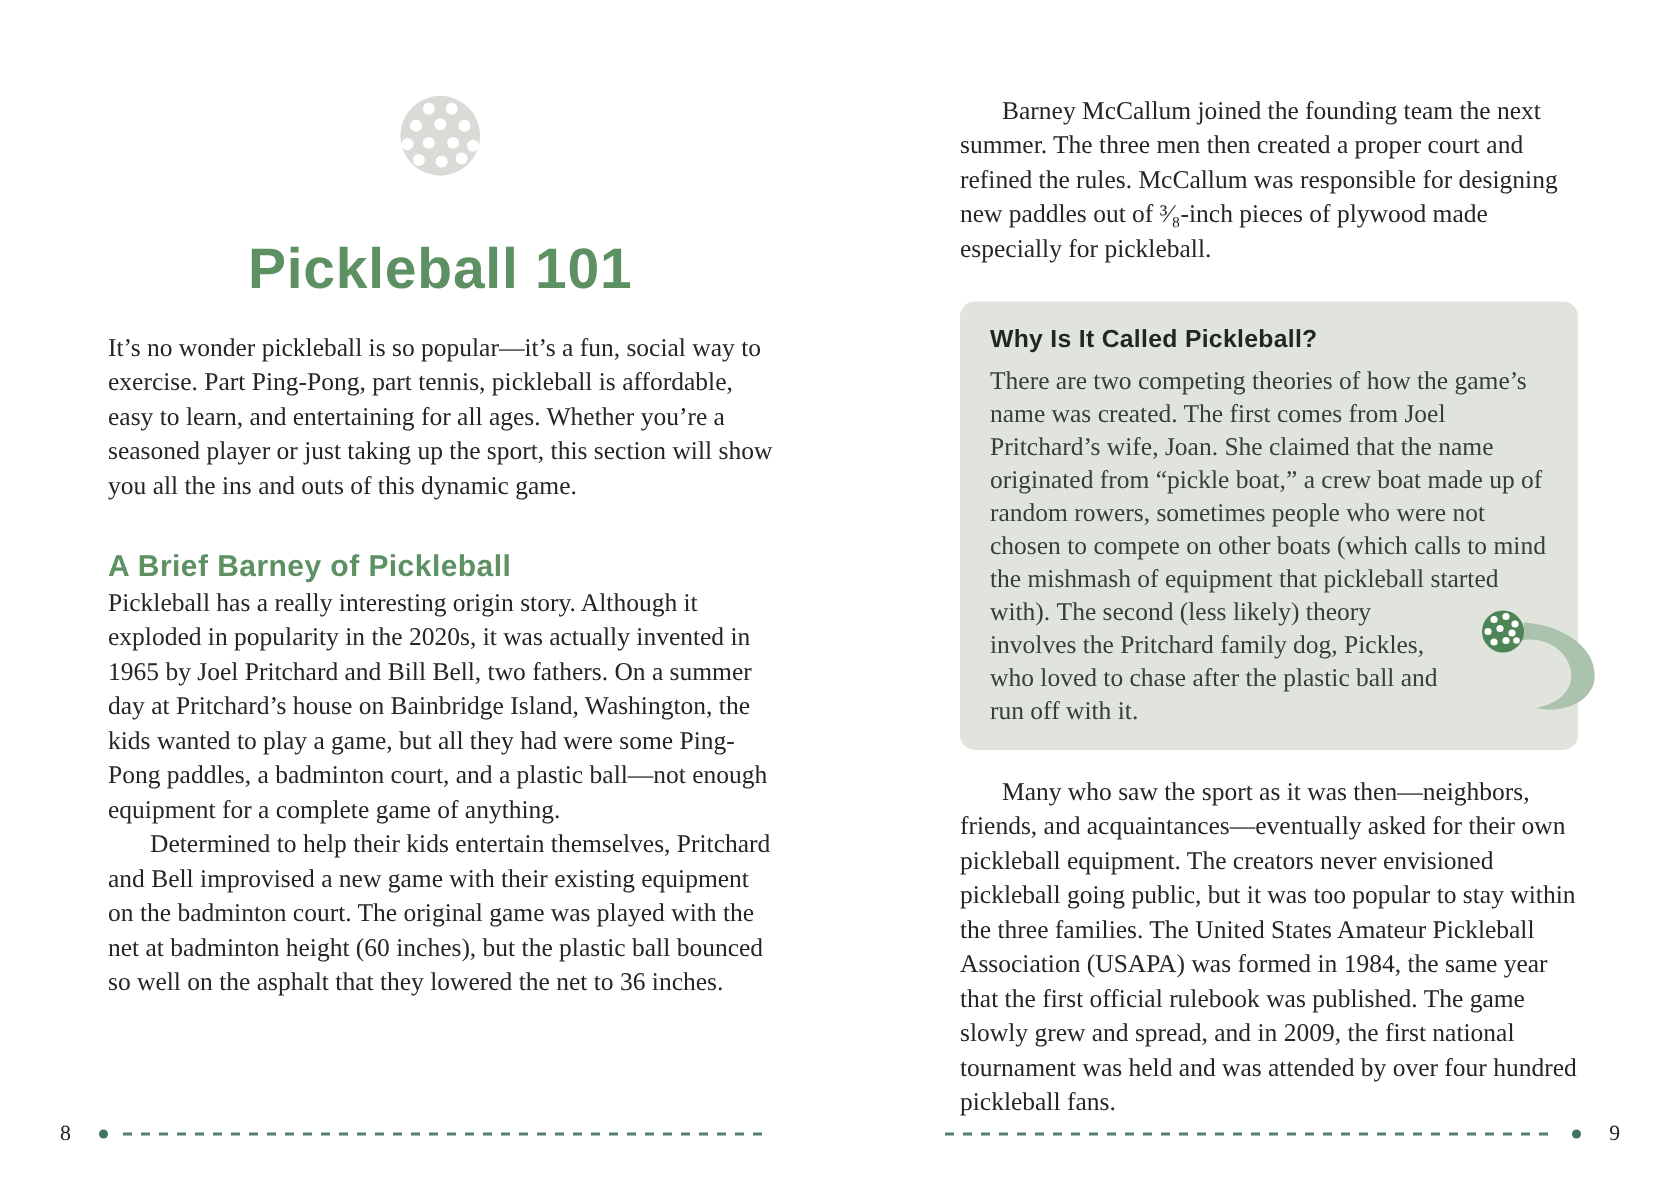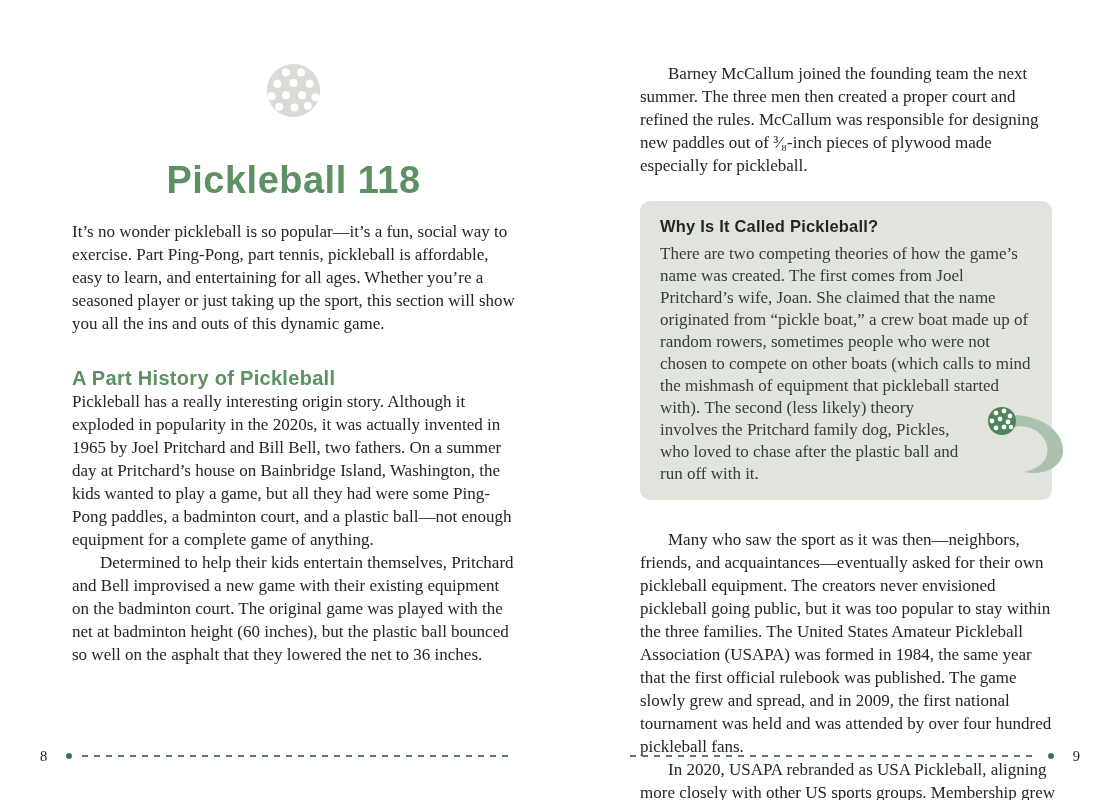--- a/index.html
+++ b/index.html
@@ -70,21 +70,21 @@
     line-height: 22px;
     color: #333f37;
   }
   .ball-trail {
     float: right;
     width: 92px;
     height: 78px;
     margin: 0 -36px 0 6px;
   }
   .ball-trail svg { display: block; width: 92px; height: 78px; }
-  .para-gap { margin-top: 28px; }
+  .para-gap { margin-top: 16px; }
 
   
   .footer {
     position: absolute;
     top: 748px;
     display: flex;
     align-items: center;
     height: 16px;
   }
   .footer-left  { left: 40px;  width: 473px; }
@@ -126,25 +126,25 @@
         <circle cx="7" cy="36" r="4.2"></circle>
           <circle cx="22" cy="35" r="4.2"></circle>
           <circle cx="39" cy="35" r="4.2"></circle>
           <circle cx="53" cy="37" r="4.2"></circle>
         <circle cx="15" cy="47" r="4.2"></circle>
           <circle cx="31" cy="48" r="4.2"></circle>
           <circle cx="45" cy="46" r="4.2"></circle>
       </g>
     </svg>
 
-    <h1 class="page-title">Pickleball 118</h1>
+    <h1 class="page-title">Pickleball 101</h1>
 
     <p class="body-text intro">It’s no wonder pickleball is so popular—it’s a fun, social way to exercise. Part Ping-Pong, part tennis, pickleball is affordable, easy to learn, and entertaining for all ages. Whether you’re a seasoned player or just taking up the sport, this section will show you all the ins and outs of this dynamic game.</p>
 
-    <h2 class="section-heading">A Part History of Pickleball</h2>
+    <h2 class="section-heading">A Brief Barney of Pickleball</h2>
 
     <p class="body-text after-heading">Pickleball has a really interesting origin story. Although it exploded in popularity in the 2020s, it was actually invented in 1965 by Joel Pritchard and Bill Bell, two fathers. On a summer day at Pritchard’s house on Bainbridge Island, Washington, the kids wanted to play a game, but all they had were some Ping-Pong paddles, a badminton court, and a plastic ball—not enough equipment for a complete game of anything.</p>
     <p class="body-text indent">Determined to help their kids entertain themselves, Pritchard and Bell improvised a new game with their existing equipment on the badminton court. The original game was played with the net at badminton height (60 inches), but the plastic ball bounced so well on the asphalt that they lowered the net to 36 inches.</p>
   </div>
 
   <div class="page-right">
 
     <p class="body-text indent">Barney McCallum joined the founding team the next summer. The three men then created a proper court and refined the rules. McCallum was responsible for designing new paddles out of ³⁄₈-inch pieces of plywood made especially for pickleball.</p>
 
     <div class="callout">
@@ -166,21 +166,20 @@
                 <circle cx="28" cy="30" r="2.4"></circle>
                 <circle cx="35" cy="30" r="2.2"></circle>
             </g>
           </svg>
         </span>
         <span>The second (less likely) theory involves the Pritchard family dog, Pickles, who loved to chase after the plastic ball and run off with it.</span>
       </p>
     </div>
 
     <p class="body-text indent para-gap">Many who saw the sport as it was then—neighbors, friends, and acquaintances—eventually asked for their own pickleball equipment. The creators never envisioned pickleball going public, but it was too popular to stay within the three families. The United States Amateur Pickleball Association (USAPA) was formed in 1984, the same year that the first official rulebook was published. The game slowly grew and spread, and in 2009, the first national tournament was held and was attended by over four hundred pickleball fans.</p>
-    <p class="body-text indent">In 2020, USAPA rebranded as USA Pickleball, aligning more closely with other US sports groups. Membership grew</p>
   </div>
 
   <div class="footer footer-left">
     <span class="page-number">8</span>
     <span class="footer-dot"></span>
     <span class="dash-line"></span>
   </div>
 
   <div class="footer footer-right">
     <span class="dash-line"></span>

